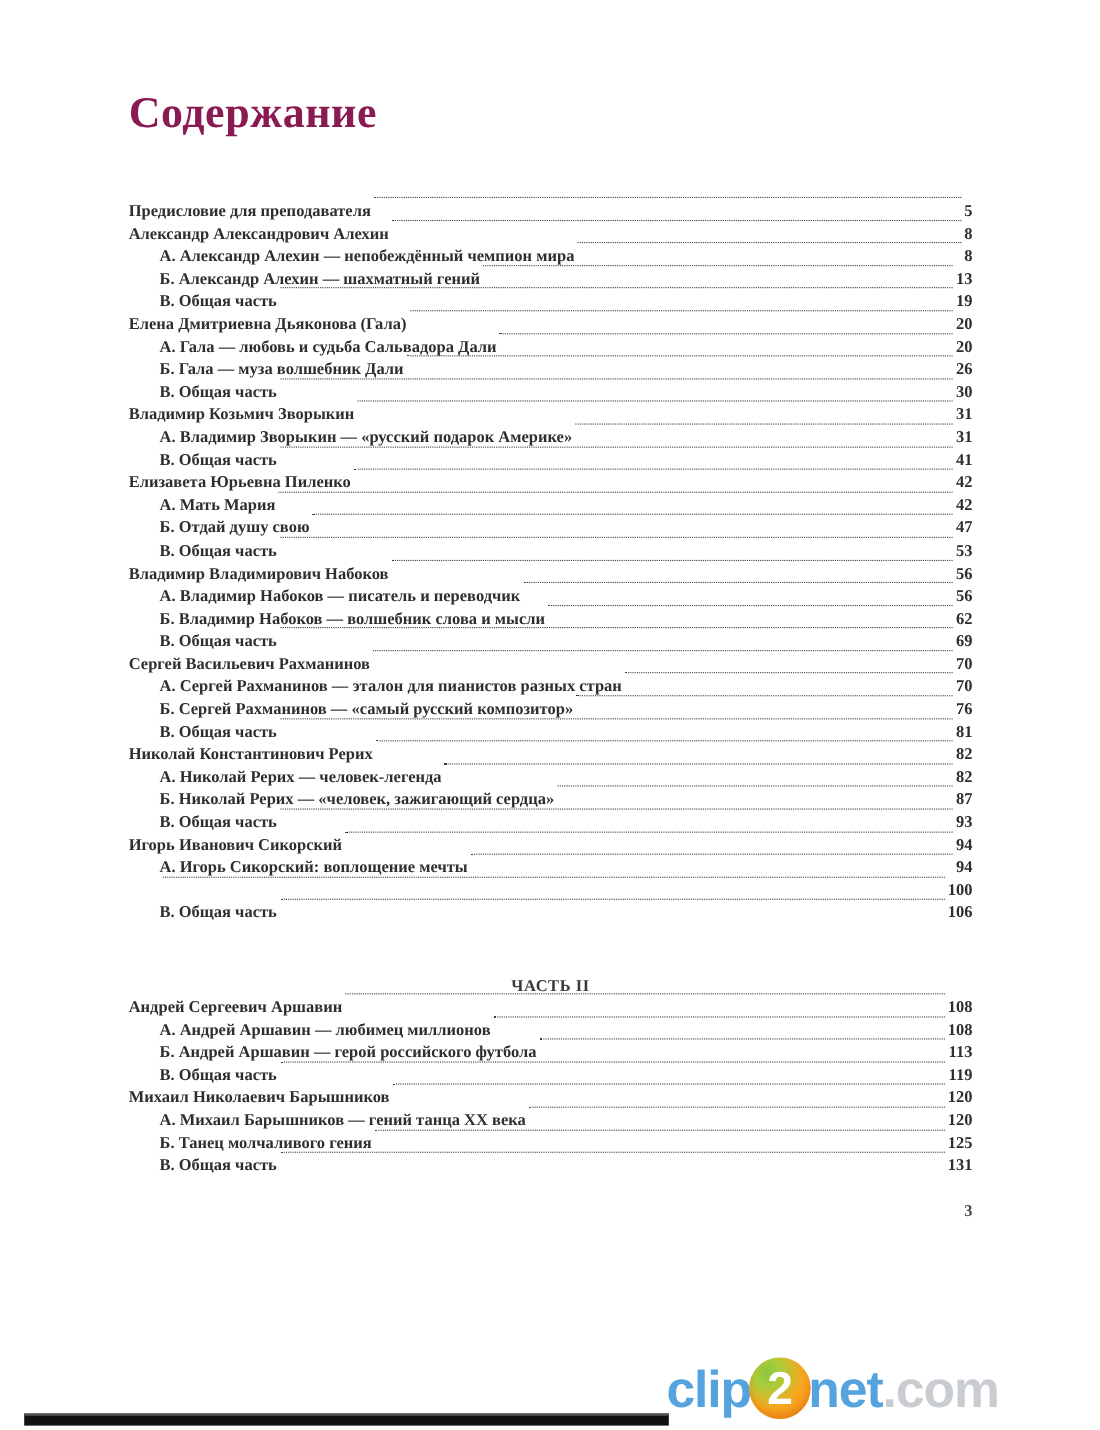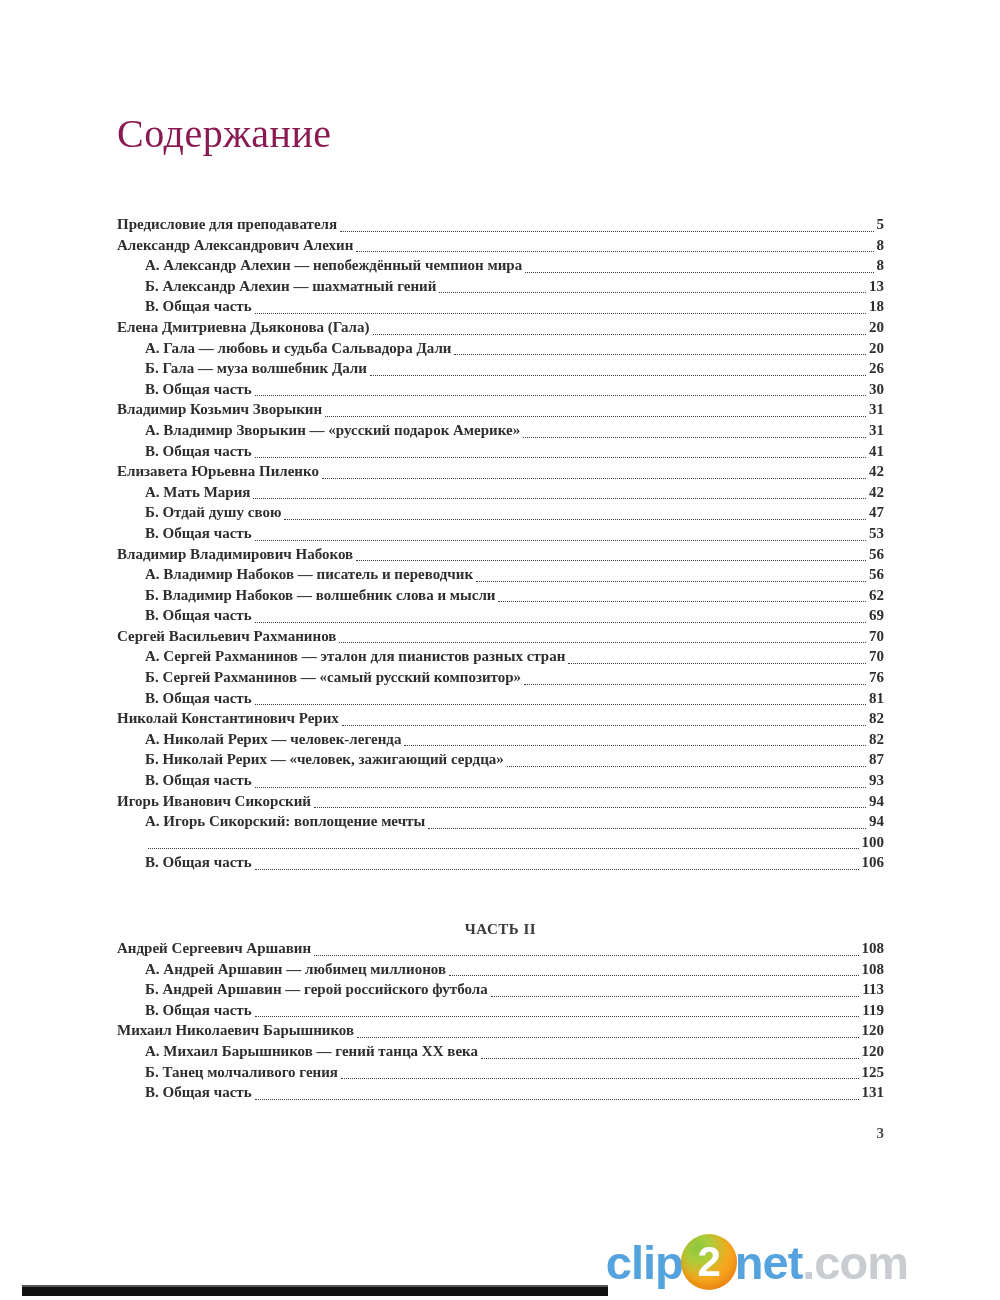--- a/index.html
+++ b/index.html
@@ -9,31 +9,31 @@
     background:#ffffff;
     overflow:hidden;
     font-family:"Liberation Serif","DejaVu Serif",serif;
     color:#2e2e2e;
   }
   .content{
     position:absolute;
     left:117px;right:116px;top:0;
   }
   .doc-title{
-    margin-top:112px;
+    margin-top:80px;
     font-size:40px;
-    font-weight:normal;
+    font-weight:bold;
     letter-spacing:0.5px;
     color:#8a1a52;
     line-height:1.1;
   }
   .preface-row{margin-top:58px;}
   .toc-row{
     display:flex;
-    align-items:flex-end;
+    align-items:flex-start;
     font-size:15px;
     font-weight:bold;
     line-height:20.6px;
     height:20.6px;
     white-space:nowrap;
   }
   .toc-row .label{flex:0 0 auto;}
   .toc-row .leader{
     flex:1 1 auto;
     margin:0 3px;
@@ -118,21 +118,21 @@
           <span class="page">8</span>
         </div>
         <div class="toc-row sub">
           <span class="label">Б. Александр Алехин — шахматный гений</span>
           <span class="leader"></span>
           <span class="page">13</span>
         </div>
         <div class="toc-row sub">
           <span class="label">В. Общая часть</span>
           <span class="leader"></span>
-          <span class="page">18</span>
+          <span class="page">19</span>
         </div>
         <div class="toc-row">
           <span class="label">Елена Дмитриевна Дьяконова (Гала)</span>
           <span class="leader"></span>
           <span class="page">20</span>
         </div>
         <div class="toc-row sub">
           <span class="label">А. Гала — любовь и судьба Сальвадора Дали</span>
           <span class="leader"></span>
           <span class="page">20</span>

